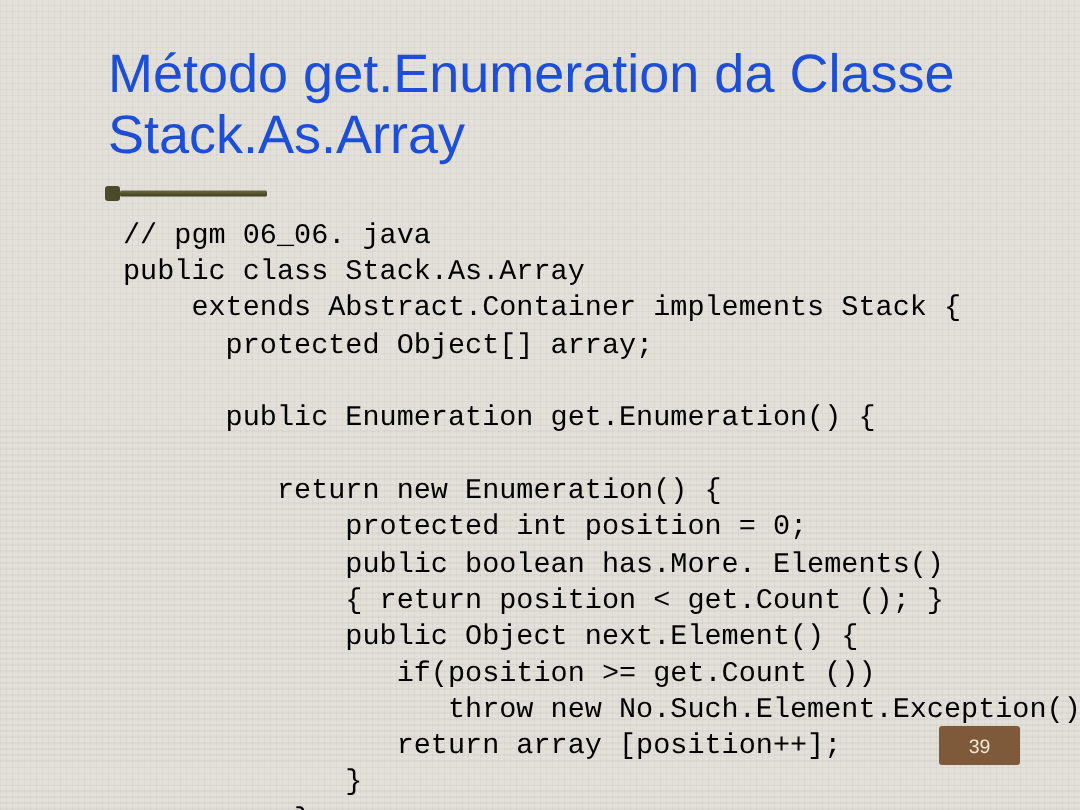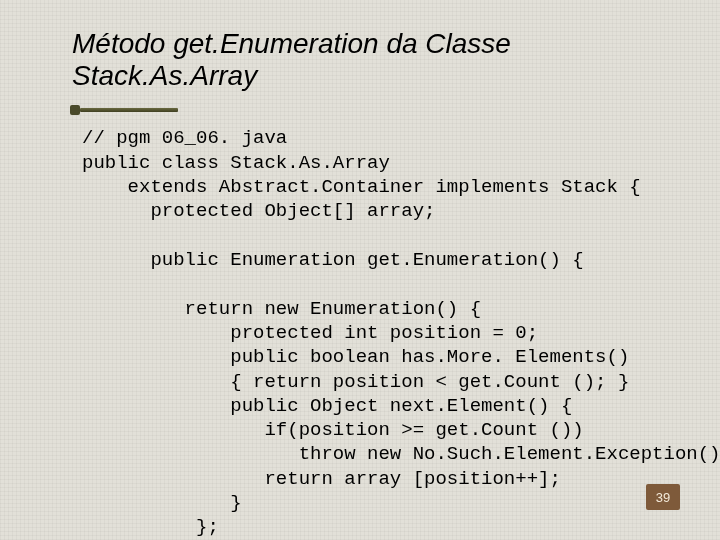--- a/index.html
+++ b/index.html
@@ -10,26 +10,25 @@
       repeating-linear-gradient(0deg,rgba(0,0,0,0.03) 0 1px,transparent 1px 4px),
       repeating-linear-gradient(90deg,rgba(0,0,0,0.03) 0 1px,transparent 1px 4px);
     font-family:Arial,Helvetica,sans-serif;
     position:relative;
     box-sizing:border-box;
   }
   .slide{
     padding:28px 58px 0 72px;
   }
   .title{
-    font-size:28px;
-    color:#000000;
+    font-size:36px;
+    color:#1d4ed8;
     line-height:1.15;
     margin:0 0 16px 0;
     font-weight:400;
-    font-style:italic;
   }
   .accent{
     margin-left:8px;
     width:98px;height:4px;
     background:linear-gradient(#6a6a40,#3e3e20);
     border-radius:1px;
     margin-bottom:14px;
     position:relative;
   }
   .accent:before{
@@ -41,21 +40,21 @@
     font-family:"Courier New",Courier,monospace;
     font-size:19px;
     line-height:1.28;
     color:#000;
     white-space:pre;
     margin-left:10px;
   }
   .pagenum{
     position:absolute;
     right:40px;bottom:30px;
-    width:34px;height:26px;
+    width:54px;height:26px;
     background:#7e5a3a;
     color:#f2e8d8;
     font-size:13px;
     display:flex;align-items:center;justify-content:center;
     border-radius:2px;
   }
 </style>
 </head>
 <body>
 

